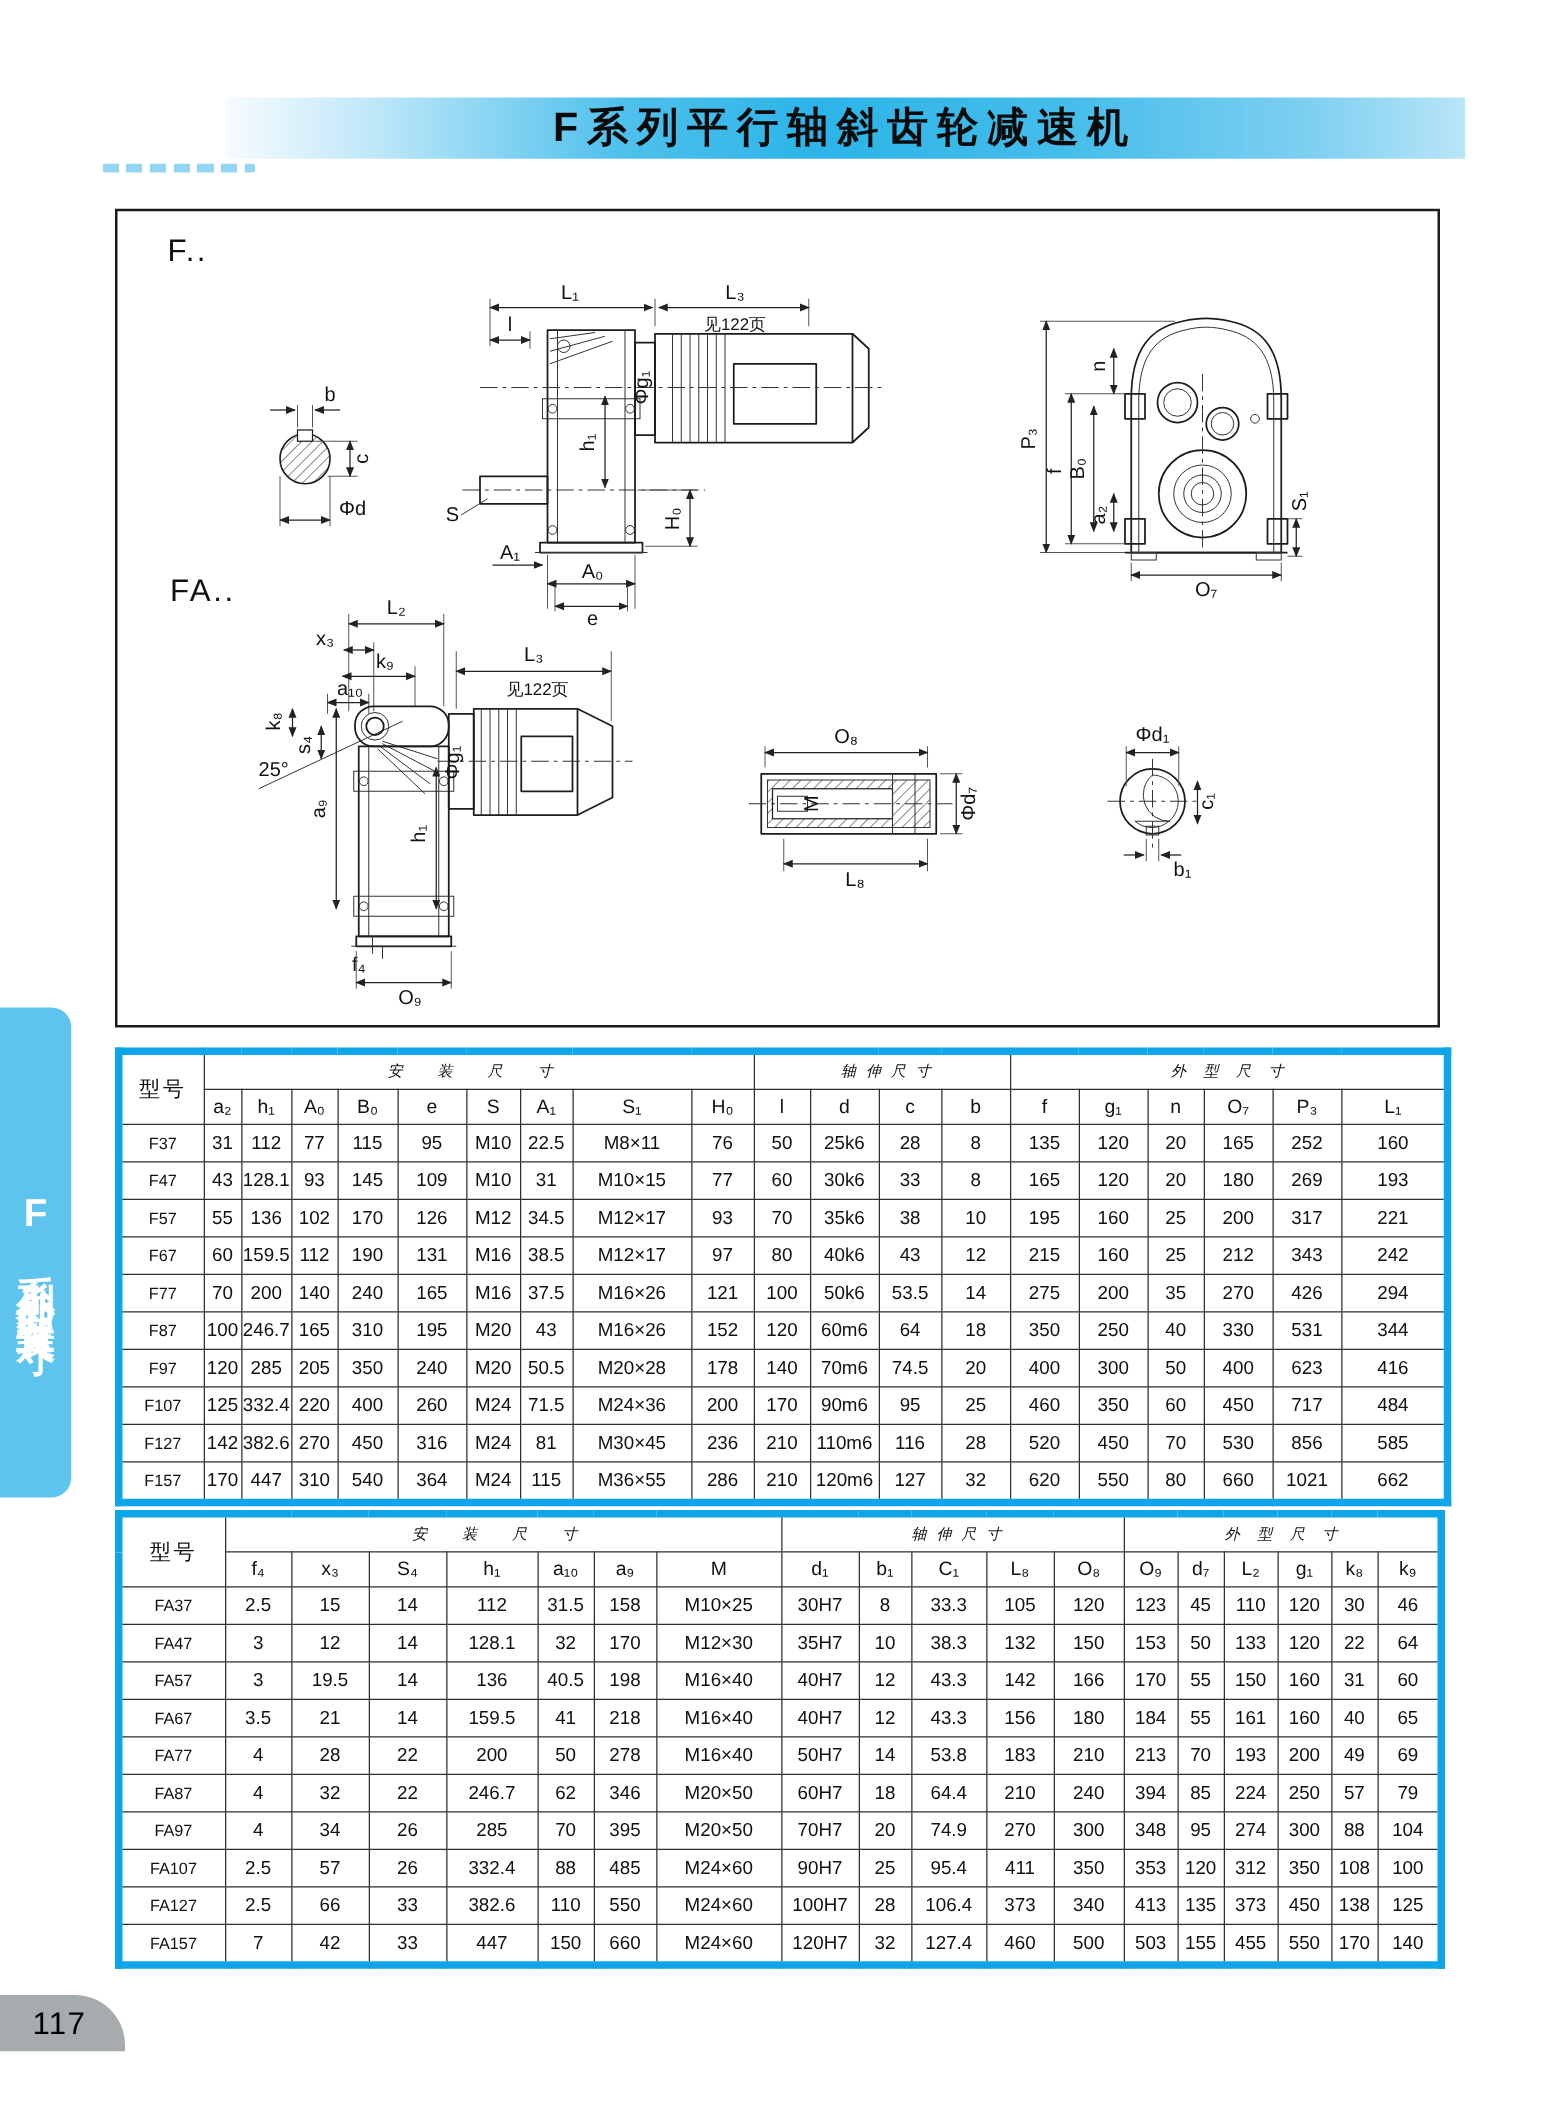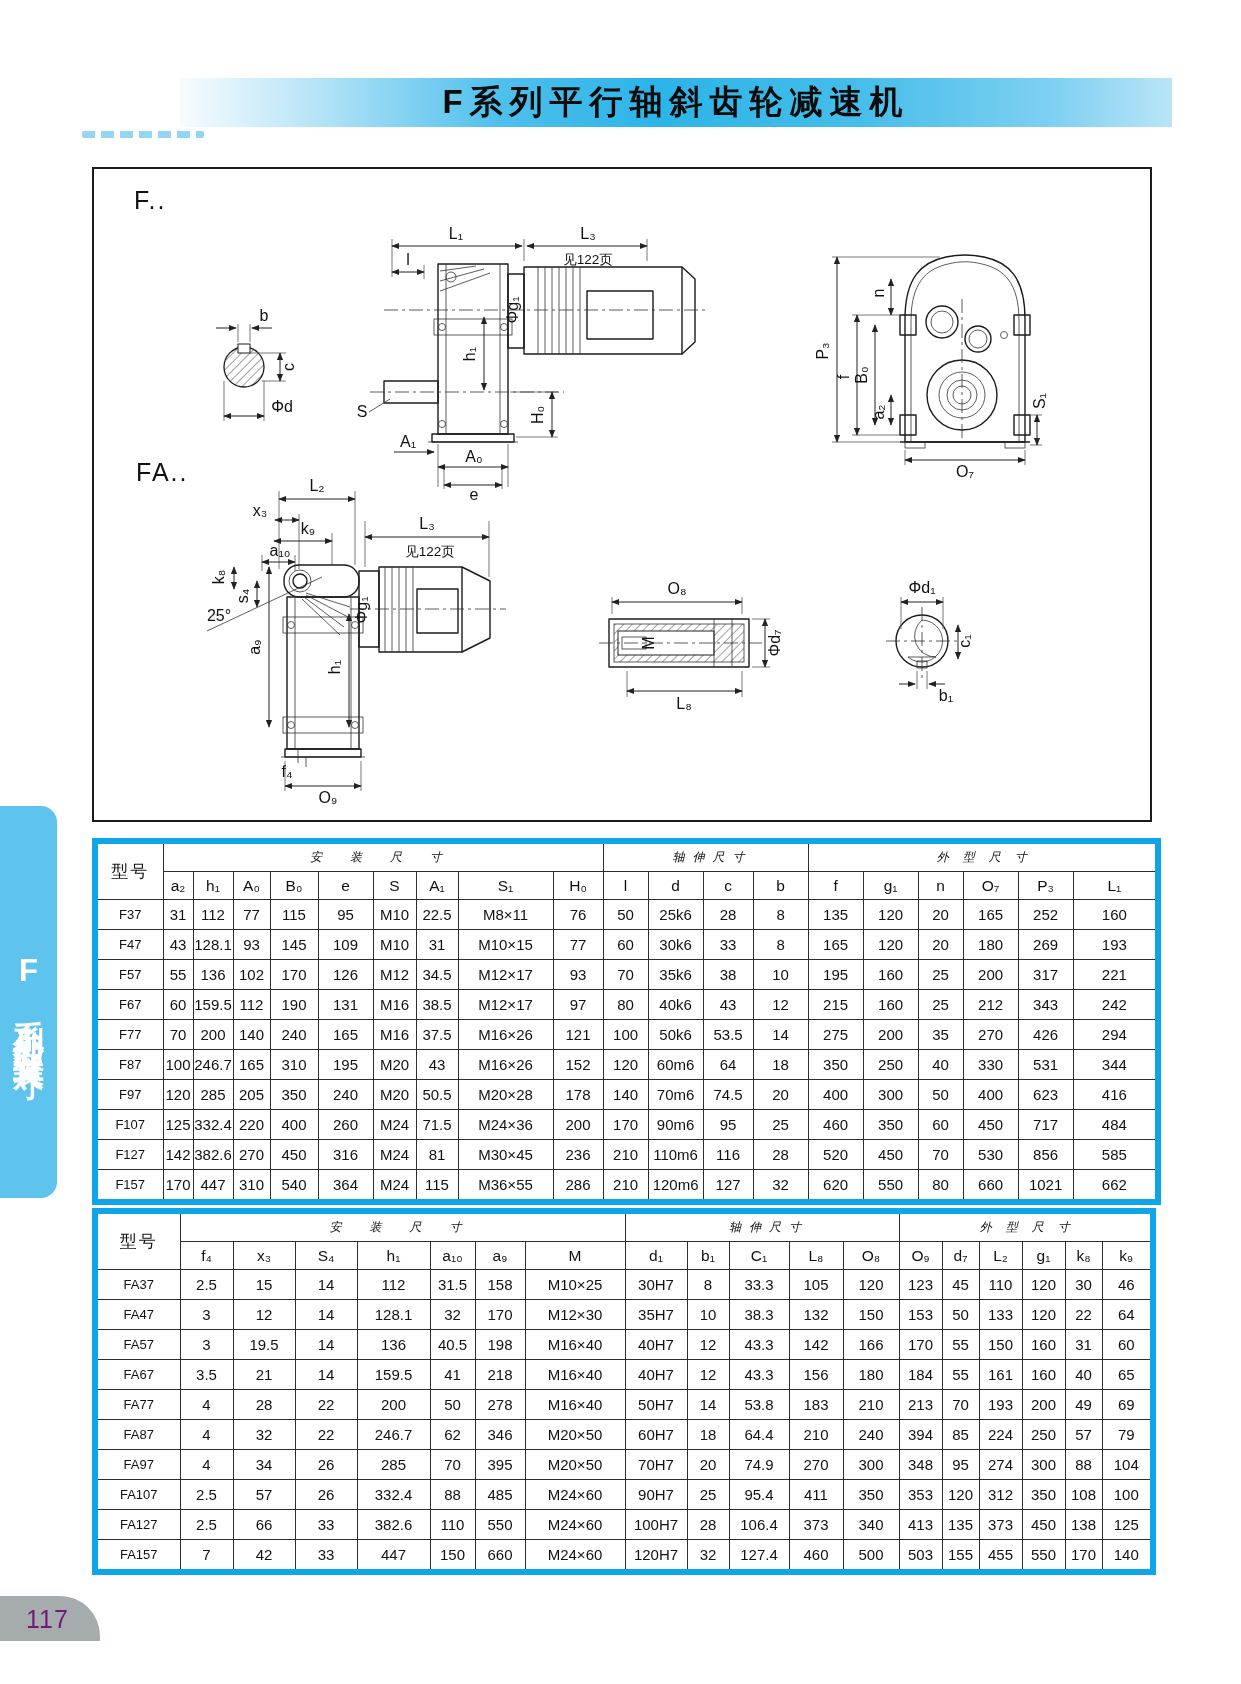--- a/index.html
+++ b/index.html
@@ -41,21 +41,21 @@
   tbody td{height:29px;font-size:15px;}
   td.model{font-size:13px;}
   th.model-h{font-size:17px;letter-spacing:2px;}
   th.grp1{letter-spacing:28px;}
   th.grp2{letter-spacing:8px;}
   th.grp3{letter-spacing:14px;}
   th.grp1,th.grp2,th.grp3{font-size:12px;text-indent:14px;font-style:italic;}
 
   
   .page-number-tab{position:absolute;left:0;top:1596px;width:100px;height:45px;background:#a6abae;border-radius:0 40px 0 0;}
-  .page-number{position:absolute;left:26px;top:9px;color:#701a75;font-size:25px;letter-spacing:1px;}
+  .page-number{position:absolute;left:26px;top:9px;color:#000000;font-size:25px;letter-spacing:1px;}
 </style>
 </head>
 <body>
 
 <div class="header-band">
   <span class="page-title">F系列平行轴斜齿轮减速机</span>
 </div>
 <div class="logo-watermark"></div>
 
 <div class="drawing-box">

